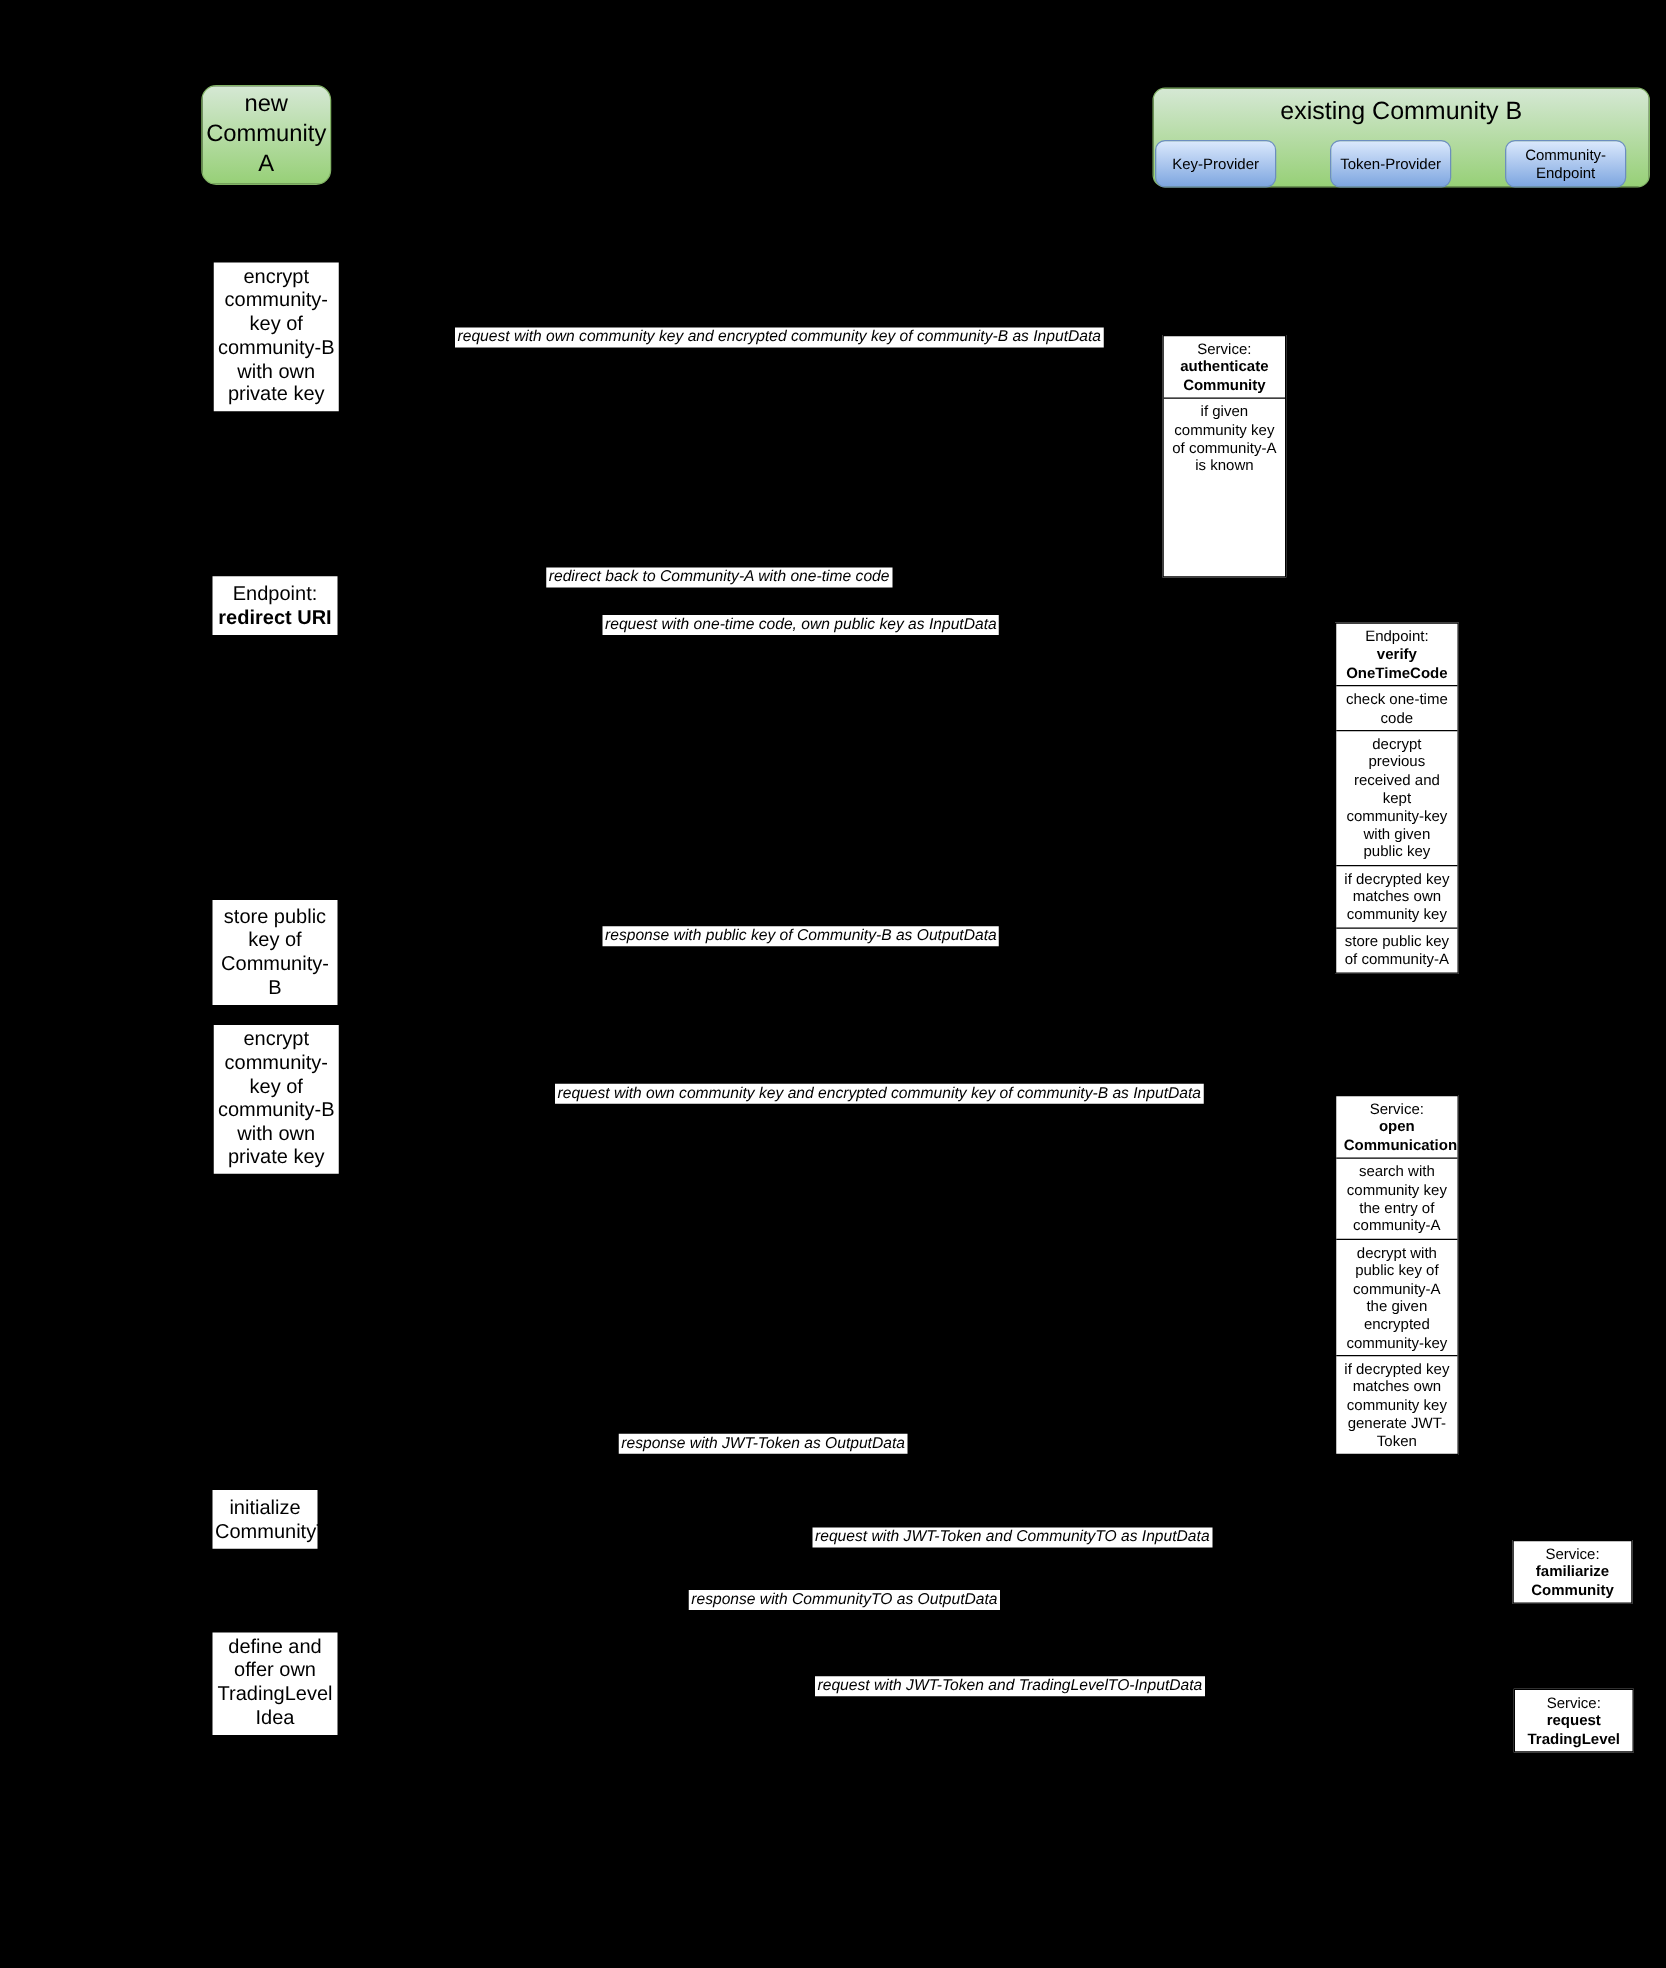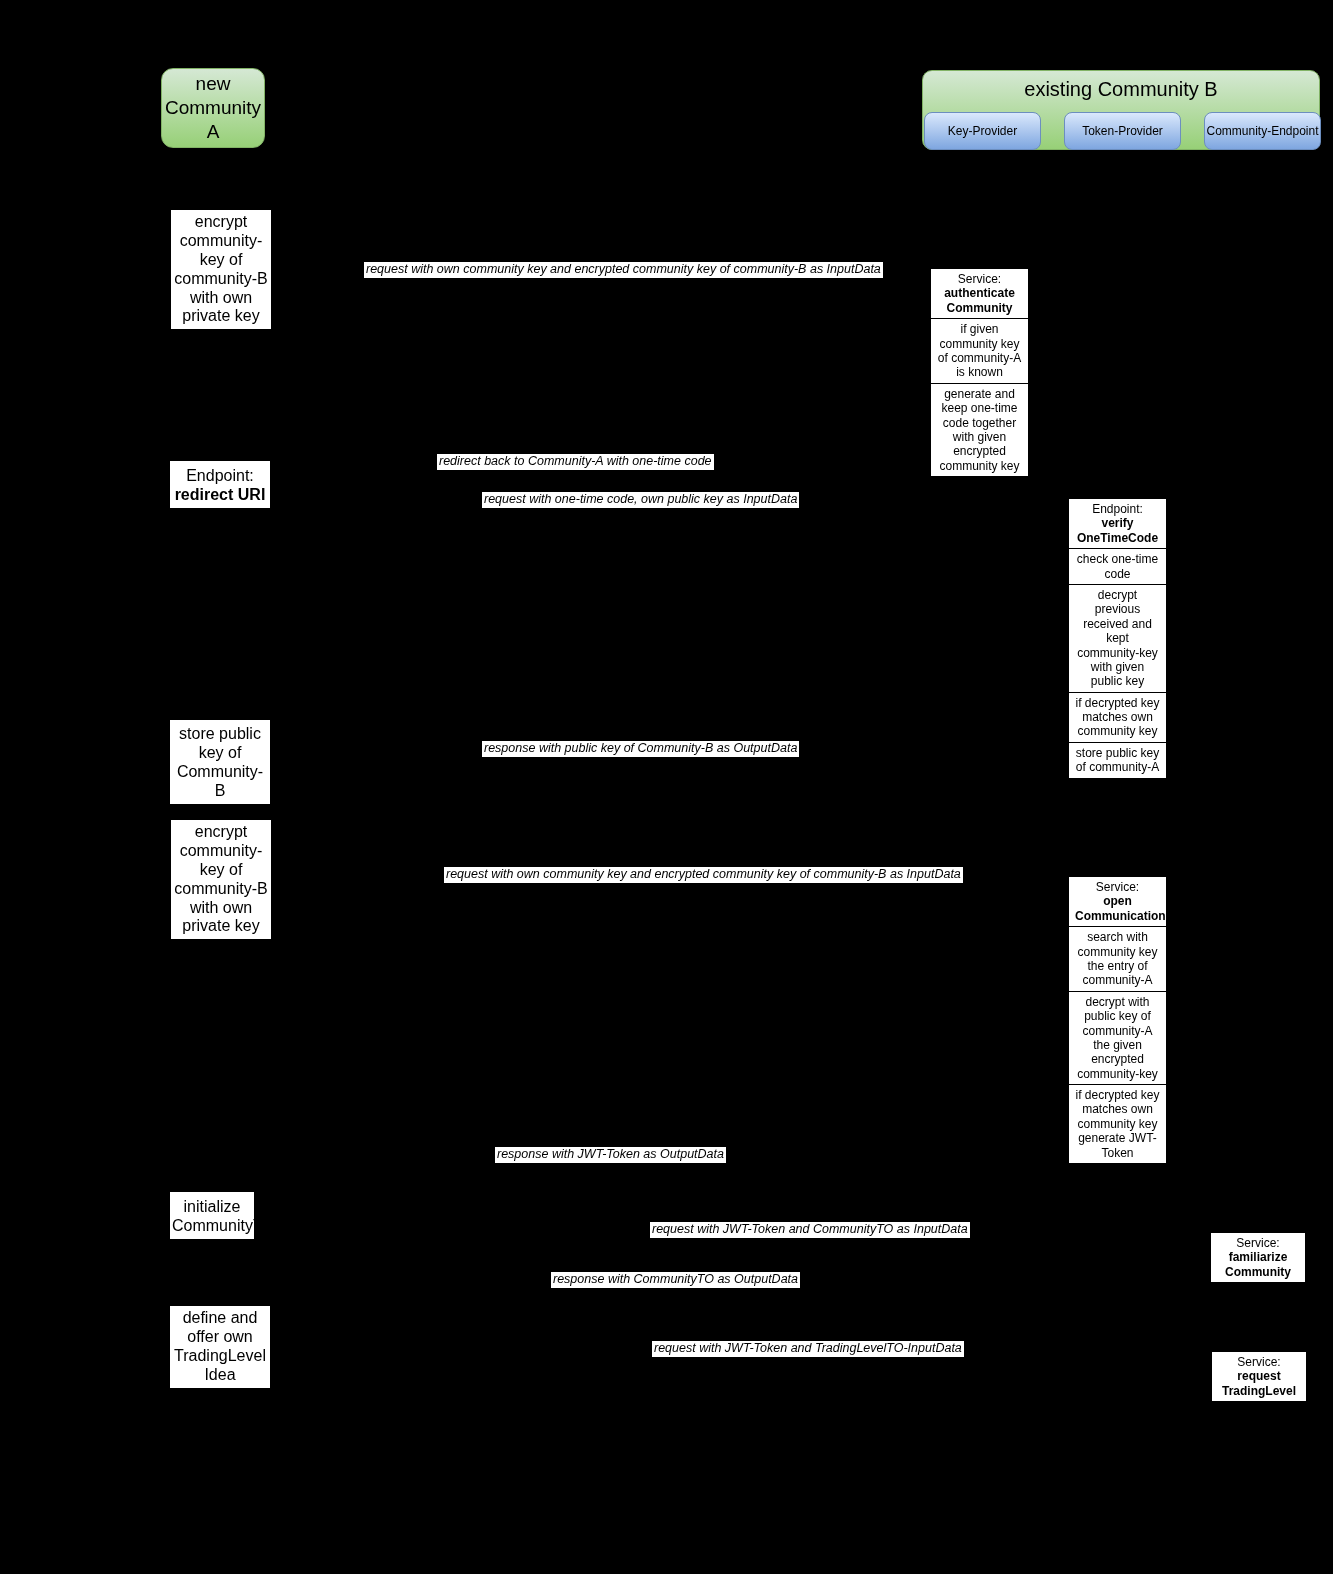--- a/index.html
+++ b/index.html
@@ -16,21 +16,21 @@
     display:flex; align-items:center; justify-content:center;
     text-align:center; font-size:19px; line-height:1.25; box-sizing:border-box; padding:2px;
   }
   .participant-b {
     position:absolute; left:922px; top:70px; width:398px; height:80px;
     border-radius:10px; border:1px solid #82b366;
     background:linear-gradient(#d5e8d4,#97d077); box-sizing:border-box;
   }
   .pb-title { text-align:center; font-size:20px; padding-top:7px; }
   .provider {
-    position:absolute; top:41px; width:117px; height:38px;
+    position:absolute; top:41px; width:97px; height:38px;
     border-radius:8px; border:1px solid #6c8ebf;
     background:linear-gradient(#dae8fc,#7ea6e0);
     display:flex; align-items:center; justify-content:center;
     font-size:12px; text-align:center; box-sizing:border-box;
   }
   .pv1{ left:1px; } .pv2{ left:141px; } .pv3{ left:281px; }
 
   
   .note {
     position:absolute; background:#fff; text-align:center;
@@ -113,21 +113,20 @@
   <div class="msg m7">request with JWT-Token and CommunityTO as InputData</div>
   <div class="msg m8">response with CommunityTO as OutputData</div>
   <div class="msg m9">request with JWT-Token and TradingLevelTO-InputData</div>
 
   <div class="activity a1">
     <div class="act-section">
       <span class="act-prefix">Service:</span>
       <span class="act-name">authenticate Community</span>
     </div>
     <div class="act-section">if given community key of community-A is known</div>
-    <div class="act-section">generate and keep one-time code together with given encrypted community key</div>
   </div>
 
   <div class="activity a2">
     <div class="act-section">
       <span class="act-prefix">Endpoint:</span>
       <span class="act-name">verify OneTimeCode</span>
     </div>
     <div class="act-section">check one-time code</div>
     <div class="act-section">decrypt  previous received and kept community-key with given public key</div>
     <div class="act-section">if decrypted key matches own community key</div>

